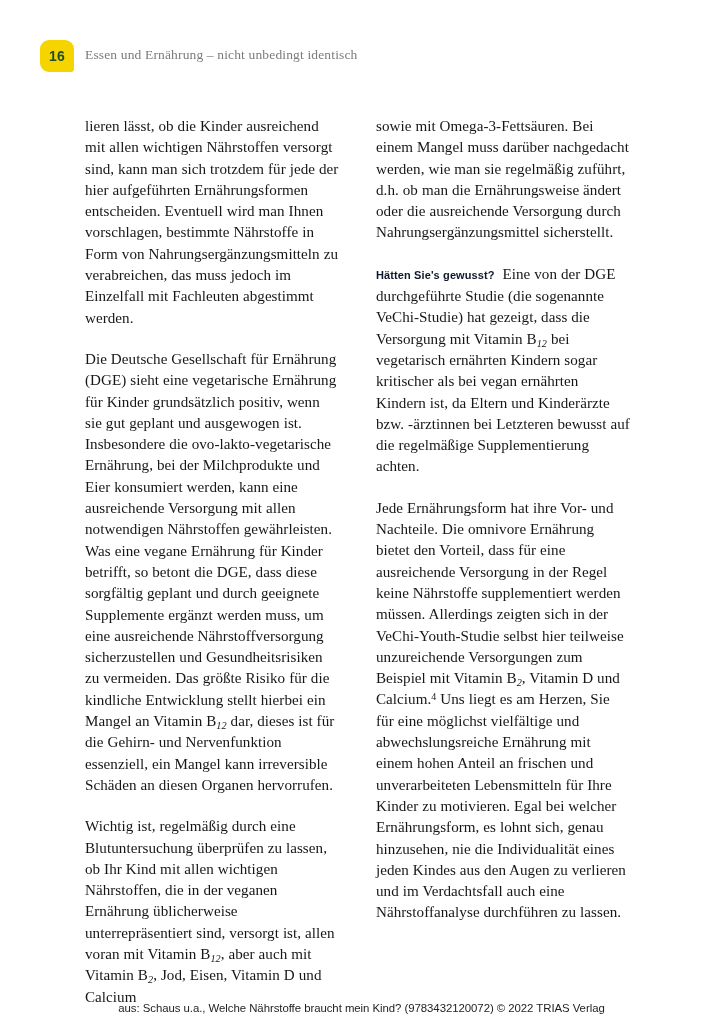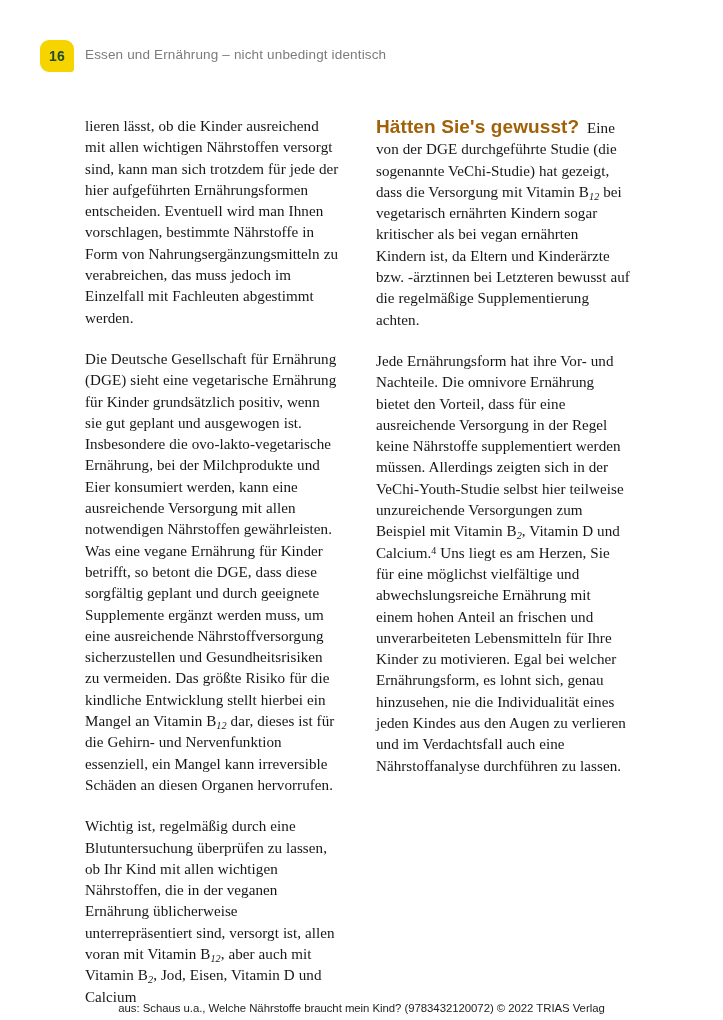--- a/index.html
+++ b/index.html
@@ -44,21 +44,21 @@
     font-size: 14px;
     font-weight: 600;
     color: #1f4d2e;
     letter-spacing: 0.2px;
     line-height: 1;
   }
   .header-title {
     position: absolute;
     left: 85px;
     top: 9px;
-    font-family: Liberation Sans, sans-serif;
+    font-family: Liberation Serif, serif;
     font-size: 13.5px;
     font-weight: 400;
     color: #7b7b7b;
     letter-spacing: 0.15px;
     white-space: nowrap;
   }
 
   
   .columns {
     position: absolute;
@@ -82,22 +82,22 @@
     letter-spacing: 0.05px;
     word-spacing: 0.1px;
   }
   p.para:last-child {
     margin-bottom: 0;
   }
 
   .lead-in {
     font-family: "Liberation Sans", sans-serif;
     font-weight: 700;
-    font-size: 19px;
-    color: #a16207;
+    font-size: 11px;
+    color: #0f172a;
     letter-spacing: 0.1px;
   }
 
   sub {
     font-size: 0.68em;
     line-height: 0;
     vertical-align: -0.28em;
     font-style: italic;
   }
   sup {
@@ -136,20 +136,21 @@
 
 <div class="columns">
 
   <div class="col">
     <p class="para">lieren lässt, ob die Kinder ausreichend mit allen wichtigen Nährstoffen versorgt sind, kann man sich trotzdem für jede der hier aufgeführten Ernährungsformen entscheiden. Eventuell wird man Ihnen vorschlagen, bestimmte Nährstoffe in Form von Nahrungsergänzungsmitteln zu verabreichen, das muss jedoch im Einzelfall mit Fachleuten abgestimmt werden.</p>
     <p class="para">Die Deutsche Gesellschaft für Ernährung (DGE) sieht eine vegetarische Ernährung für Kinder grundsätzlich positiv, wenn sie gut geplant und ausgewogen ist. Insbesondere die ovo-lakto-vegetarische Ernährung, bei der Milchprodukte und Eier konsumiert werden, kann eine ausreichende Versorgung mit allen notwendigen Nährstoffen gewährleisten. Was eine vegane Ernährung für Kinder betrifft, so betont die DGE, dass diese sorgfältig geplant und durch geeignete Supplemente ergänzt werden muss, um eine ausreichende Nährstoffversorgung sicherzustellen und Gesundheitsrisiken zu vermeiden. Das größte Risiko für die kindliche Entwicklung stellt hierbei ein Mangel an Vitamin B<sub>12</sub> dar, dieses ist für die Gehirn- und Nervenfunktion essenziell, ein Mangel kann irreversible Schäden an diesen Organen hervorrufen.</p>
     <p class="para">Wichtig ist, regelmäßig durch eine Blutuntersuchung überprüfen zu lassen, ob Ihr Kind mit allen wichtigen Nährstoffen, die in der veganen Ernährung üblicherweise unterrepräsentiert sind, versorgt ist, allen voran mit Vitamin B<sub>12</sub>, aber auch mit Vitamin B<sub>2</sub>, Jod, Eisen, Vitamin D und Calcium</p>
   </div>
 
   <div class="col">
+    <p class="para">sowie mit Omega-3-Fettsäuren. Bei einem Mangel muss darüber nachgedacht werden, wie man sie regelmäßig zuführt, d.h. ob man die Ernährungsweise ändert oder die ausreichende Versorgung durch Nahrungsergänzungsmittel sicherstellt.</p>
     <p class="para"><span class="lead-in">Hätten Sie's gewusst?</span><span>&nbsp;&nbsp;</span><span>Eine von der DGE durchgeführte Studie (die sogenannte VeChi-Studie) hat gezeigt, dass die Versorgung mit Vitamin B<sub>12</sub> bei vegetarisch ernährten Kindern sogar kritischer als bei vegan ernährten Kindern ist, da Eltern und Kinderärzte bzw. -ärztinnen bei Letzteren bewusst auf die regelmäßige Supplementierung achten.</span></p>
     <p class="para">Jede Ernährungsform hat ihre Vor- und Nachteile. Die omnivore Ernährung bietet den Vorteil, dass für eine ausreichende Versorgung in der Regel keine Nährstoffe supplementiert werden müssen. Allerdings zeigten sich in der VeChi-Youth-Studie selbst hier teilweise unzureichende Versorgungen zum Beispiel mit Vitamin B<sub>2</sub>, Vitamin D und Calcium.<sup>4</sup> Uns liegt es am Herzen, Sie für eine möglichst vielfältige und abwechslungsreiche Ernährung mit einem hohen Anteil an frischen und unverarbeiteten Lebensmitteln für Ihre Kinder zu motivieren. Egal bei welcher Ernährungsform, es lohnt sich, genau hinzusehen, nie die Individualität eines jeden Kindes aus den Augen zu verlieren und im Verdachtsfall auch eine Nährstoffanalyse durchführen zu lassen.</p>
   </div>
 
 </div>
 
 <div class="page-footer">
   <span class="footer-text">aus: Schaus u.a., Welche Nährstoffe braucht mein Kind? (9783432120072) © 2022 TRIAS Verlag</span>
 </div>
 

